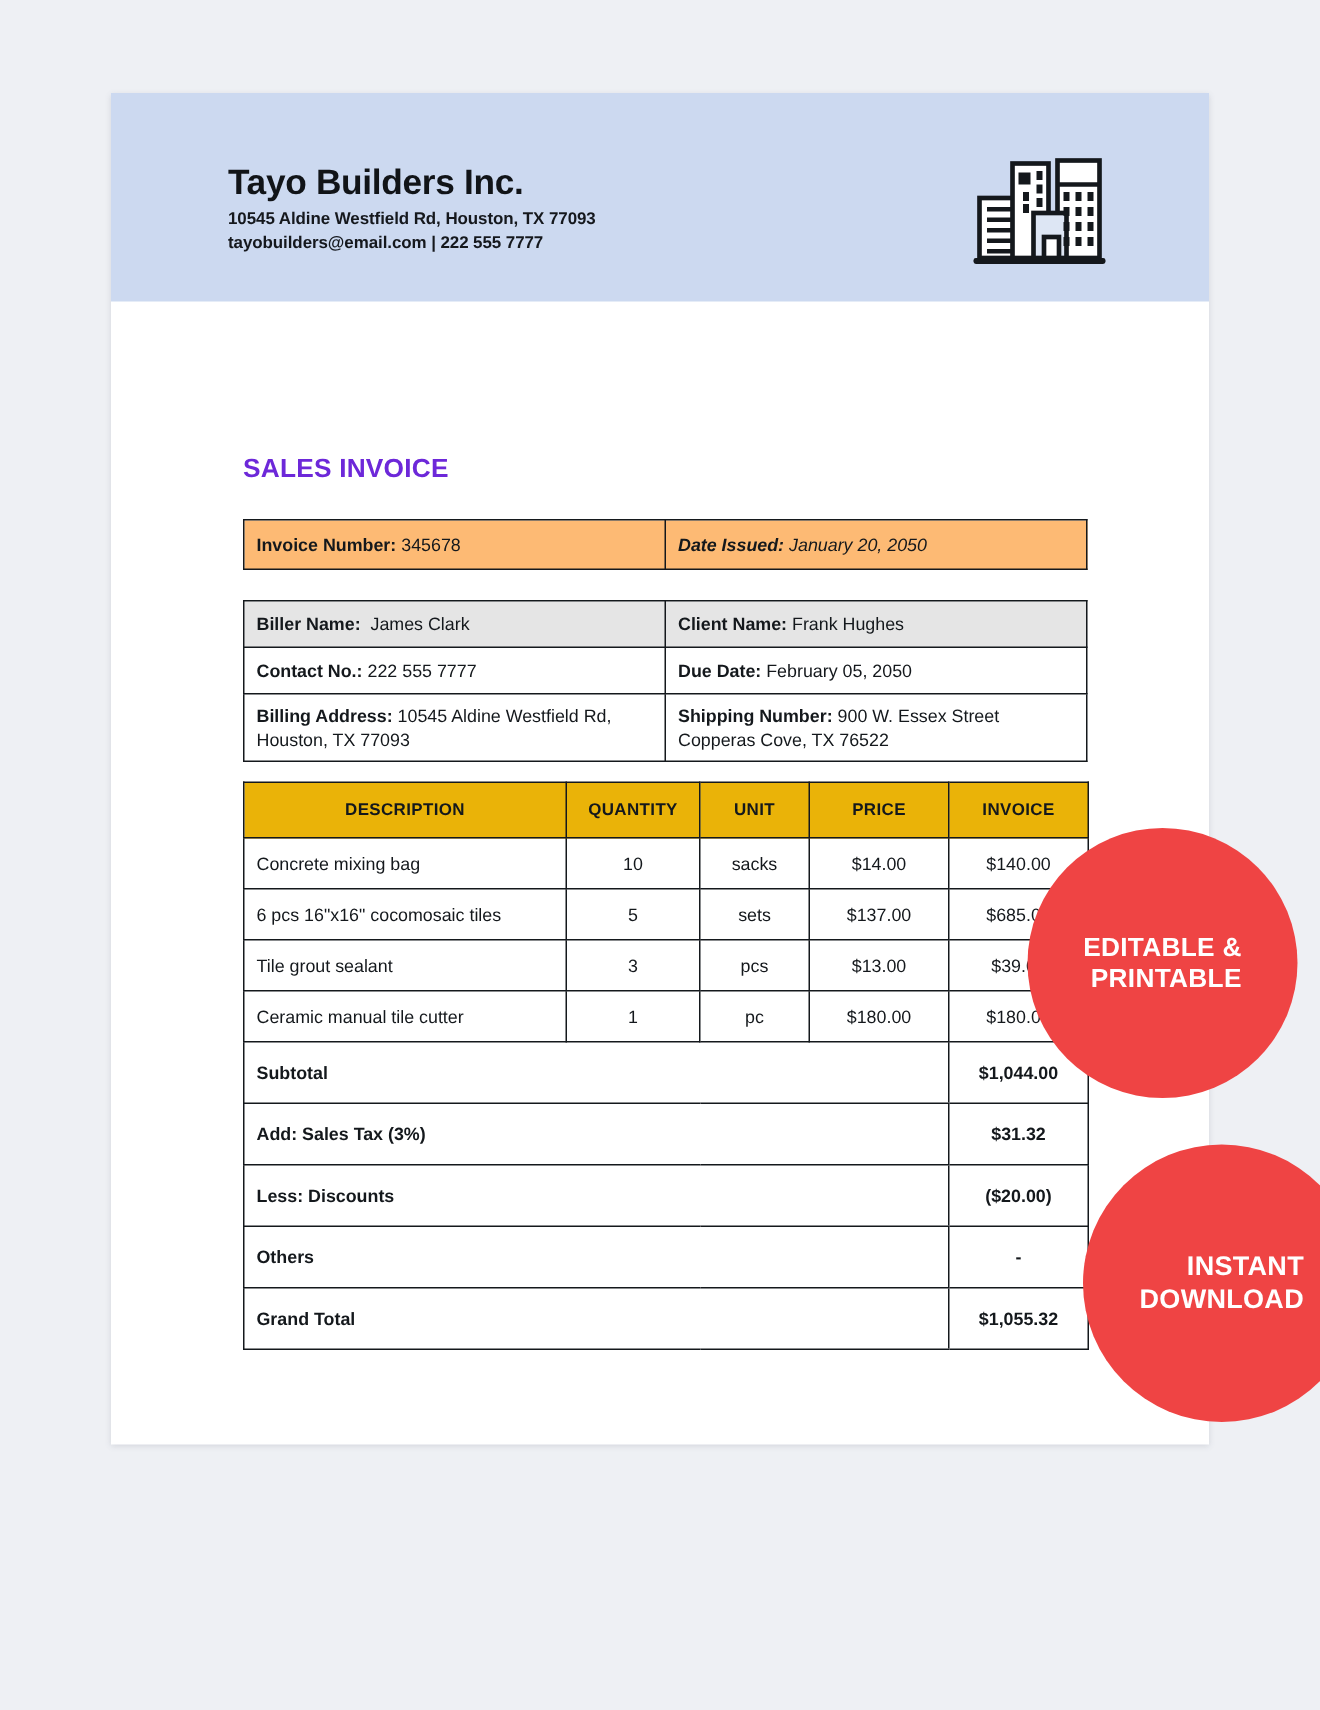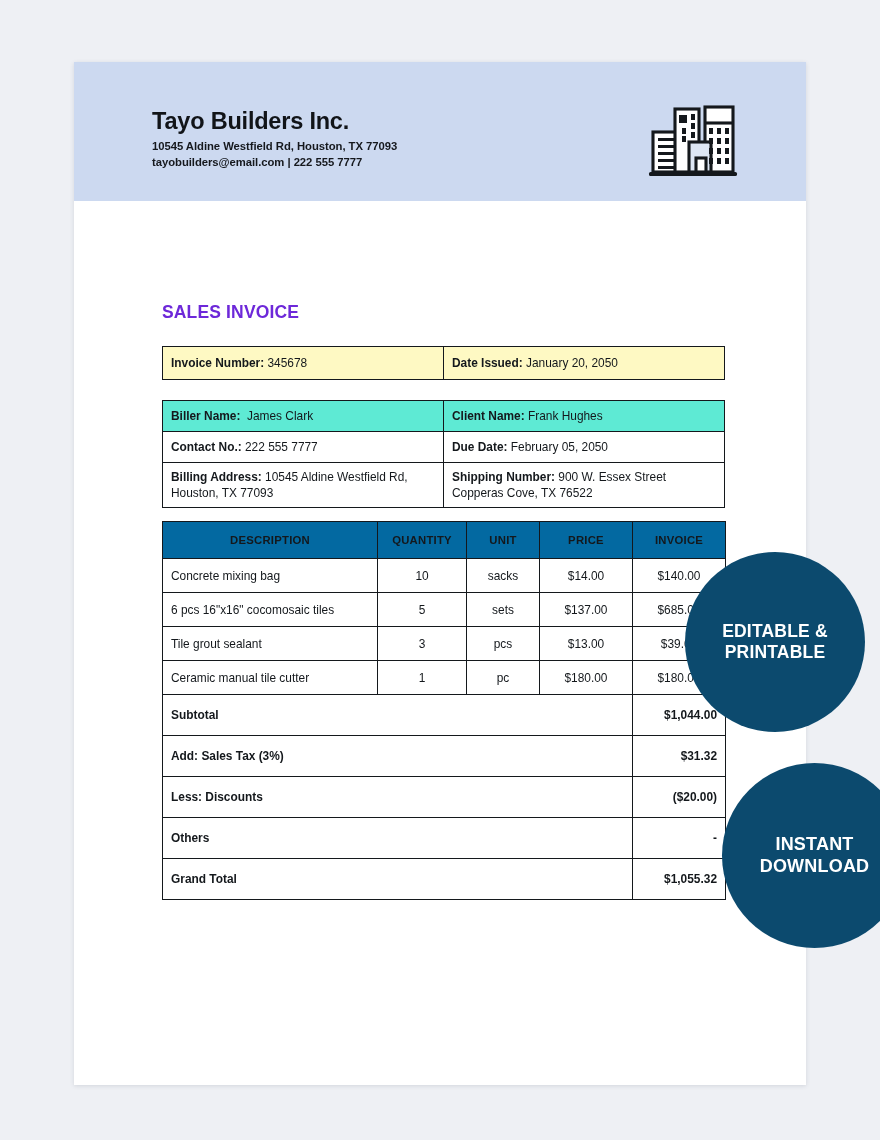--- a/index.html
+++ b/index.html
@@ -14,21 +14,21 @@
     overflow: hidden;
     position: relative;
   }
 
   
   #doc-sheet {
     position: absolute;
     left: 74px;
     top: 62px;
     width: 732px;
-    height: 1023px;
+    height: 901px;
     background: #ffffff;
     box-shadow: 0 1px 4px rgba(90, 96, 115, 0.18);
   }
 
   
   #letterhead {
     position: absolute;
     left: 0;
     top: 0;
     width: 732px;
@@ -103,49 +103,49 @@
   }
 
   
   #meta-table {
     left: 88px;
     top: 145px;
     width: 563px;
   }
   #meta-table td {
     height: 20px;
-    background: #fef9c3;
+    background: #fdba74;
   }
 
   
   #parties-table {
     left: 88px;
     top: 199px;
     width: 563px;
   }
   #parties-table td {
     height: 18px;
   }
   #parties-table tr.tinted td {
-    background: #5eead4;
+    background: #e5e5e5;
   }
   #parties-table td.addr {
     height: 32px;
     vertical-align: top;
     line-height: 1.36;
   }
 
   
   #items-table {
     left: 88px;
     top: 320px;
     width: 563px;
   }
   #items-table th {
-    background: #0369a1;
+    background: #eab308;
     font-weight: bold;
     font-size: 11.3px;
     text-align: center;
     letter-spacing: 0.25px;
     height: 24px;
     margin-top: 40px;
   }
   #items-table td {
     height: 21px;
   }
@@ -164,36 +164,36 @@
     border-left: 1.4px solid #14181c;
   }
   #items-table tr.summary td.sum-mid1,
   #items-table tr.summary td.sum-mid2,
   #items-table tr.summary td.sum-mid3 {
     border-left: none;
     border-right: none;
   }
   #items-table tr.summary td.sum-value {
     border-left: 1.4px solid #14181c;
-    text-align: right;
+    text-align: center;
   }
   #items-table tr.grand td {
     font-weight: bold;
   }
 
   
   .badge {
     position: absolute;
     border-radius: 50%;
-    background: #0c4a6e;
+    background: #ef4444;
     color: #ffffff;
     display: flex;
     align-items: center;
     justify-content: center;
-    text-align: center;
+    text-align: right;
     font-weight: bold;
     line-height: 1.2;
     letter-spacing: 0.2px;
   }
   #badge-editable {
     left: 685px;
     top: 552px;
     width: 180px;
     height: 180px;
     font-size: 17.5px;
@@ -271,21 +271,21 @@
   </div>
 
   <div id="invoice-body">
 
     <div id="doc-title">SALES INVOICE</div>
 
     <table id="meta-table" class="inv-table">
       <tbody>
           <tr>
         <td style="width:50%;"><span class="lbl">Invoice Number:</span> <span>345678</span></td>
-        <td style="width:50%;"><span class="lbl">Date Issued:</span> <span>January 20, 2050</span></td>
+        <td style="width:50%;font-style:italic;"><span class="lbl">Date Issued:</span> <span>January 20, 2050</span></td>
       </tr>
     </tbody>
       </table>
 
     <table id="parties-table" class="inv-table">
       <tbody>
           <tr class="tinted">
         <td style="width:50%;"><span class="lbl">Biller Name:</span>&nbsp; <span>James Clark</span></td>
         <td style="width:50%;"><span class="lbl">Client Name:</span> <span>Frank Hughes</span></td>
       </tr>

